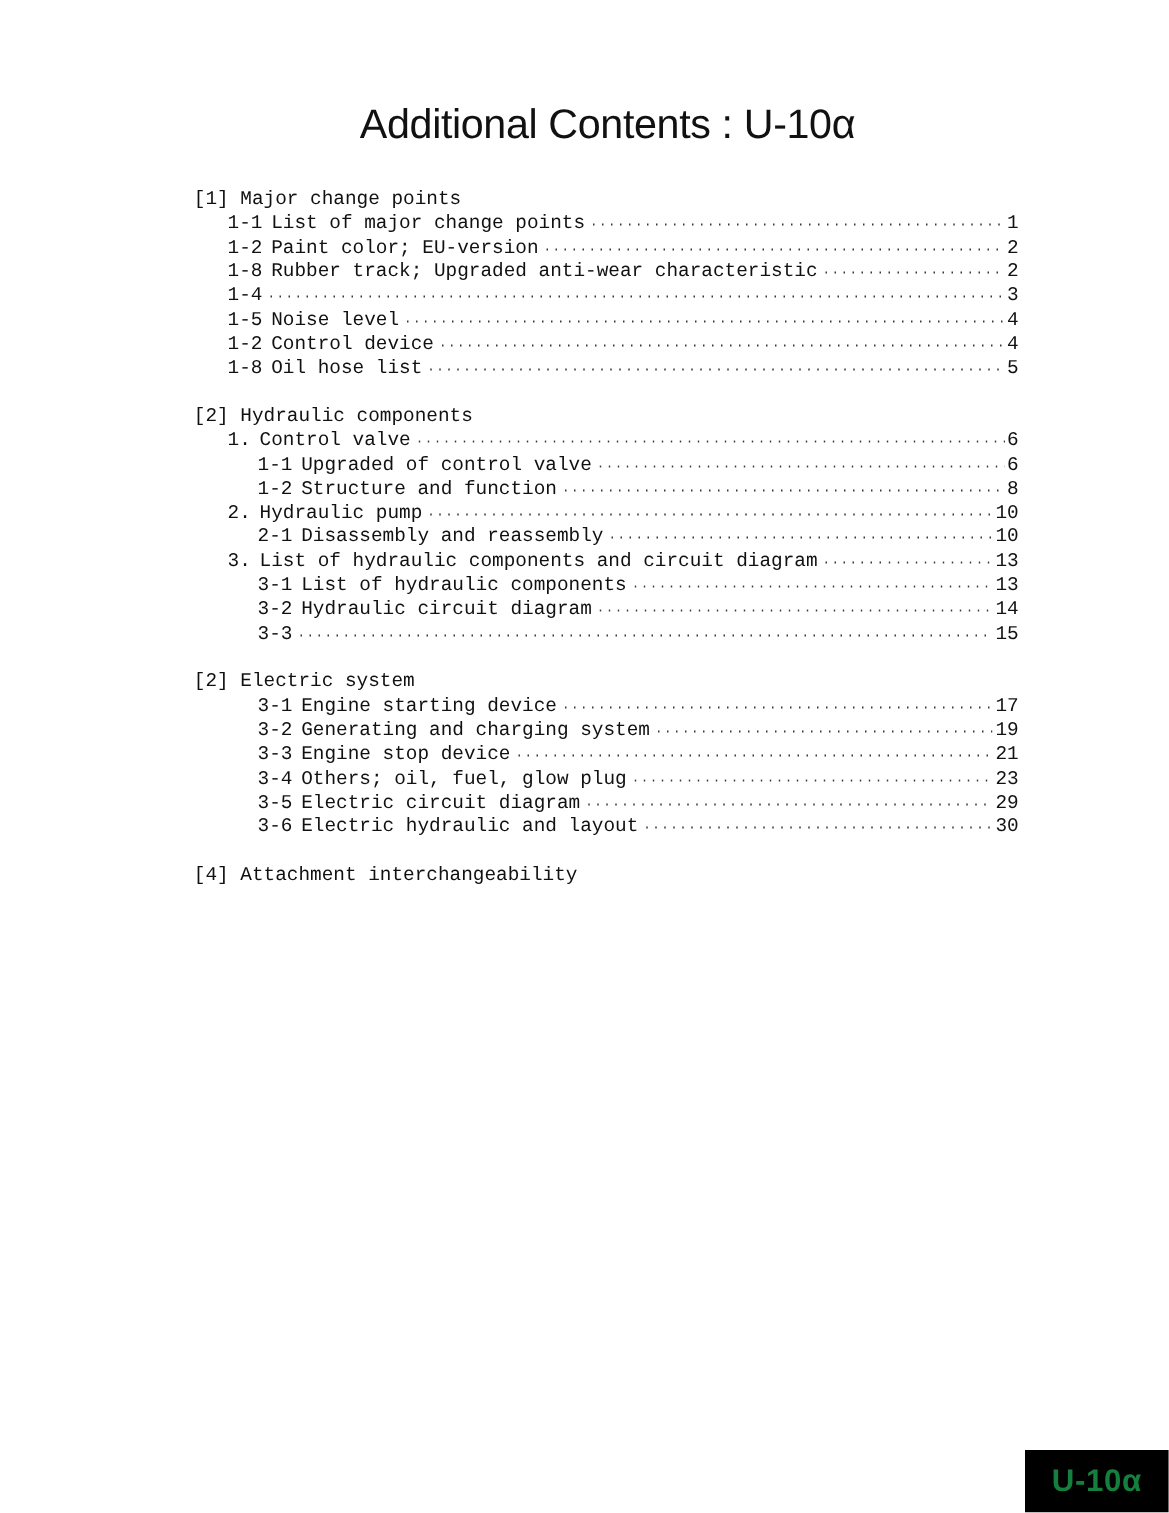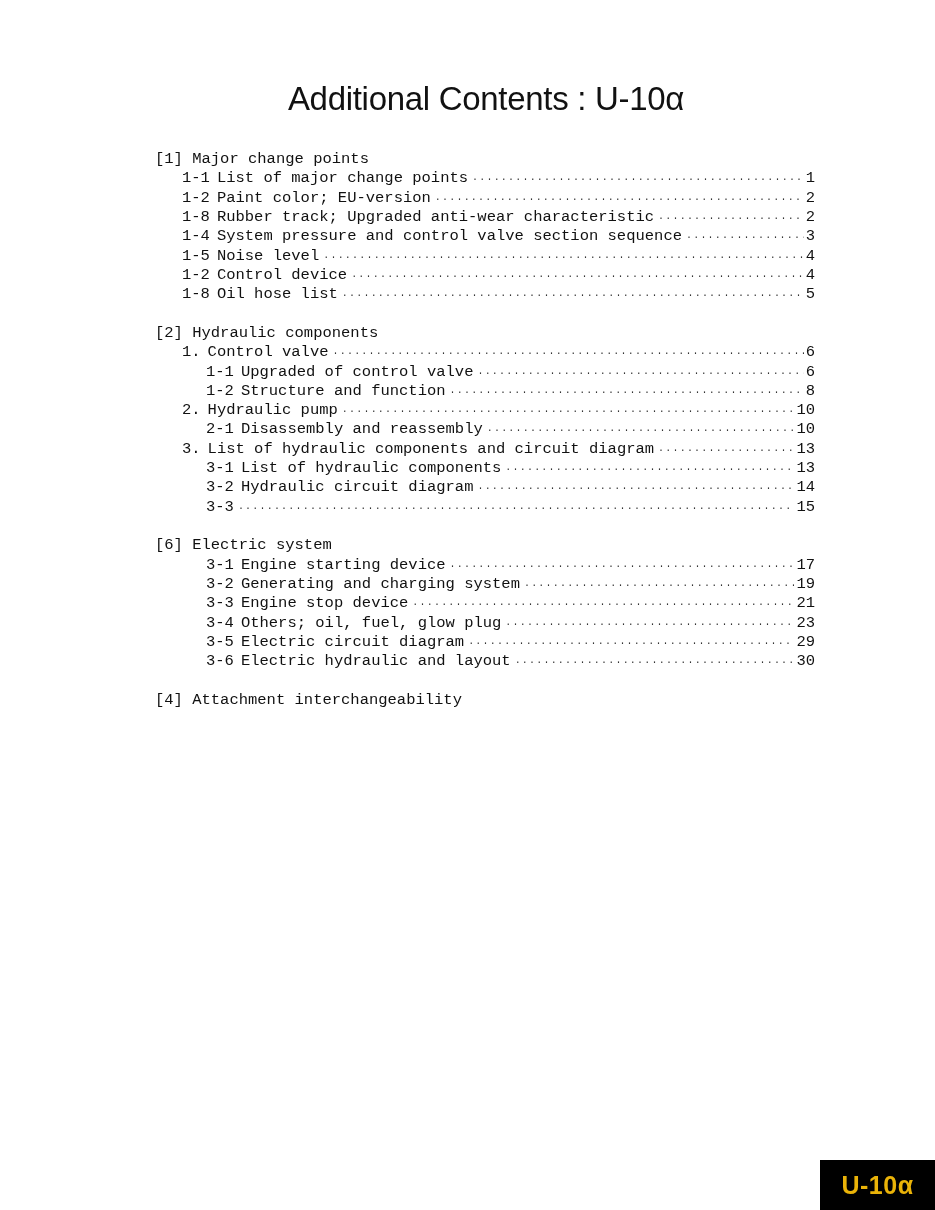--- a/index.html
+++ b/index.html
@@ -25,21 +25,21 @@
       font-size: 10px; letter-spacing: 1.2px;
     }
     .row .leader::before {
       content: "································································································································································································";
     }
     .row .page { text-align: right; }
     .lvl1 { padding-left: 27px; }
     .lvl2 { padding-left: 51px; }
     .tab {
       position: absolute; left: 820px; top: 1160px; width: 115px; height: 50px;
-      background: #000000; color: #eab308; font-size: 25px; font-weight: bold;
+      background: #000000; color: #15803d; font-size: 25px; font-weight: bold;
       display: flex; align-items: center; justify-content: center; letter-spacing: 0.5px;
     }
   </style>
 </head>
 <body>
 
 <div class="title">Additional Contents : U-10α</div>
 
 <div class="toc">
 
@@ -58,21 +58,20 @@
         <span class="page">2</span>
       </div>
     <div class="row lvl1">
         <span class="num">1-8</span>
         <span class="label">Rubber track; Upgraded anti-wear characteristic</span>
         <span class="leader"></span>
         <span class="page">2</span>
       </div>
     <div class="row lvl1">
         <span class="num">1-4</span>
-        <span class="label">System pressure and control valve section sequence</span>
         <span class="leader"></span>
         <span class="page">3</span>
       </div>
     <div class="row lvl1">
         <span class="num">1-5</span>
         <span class="label">Noise level</span>
         <span class="leader"></span>
         <span class="page">4</span>
       </div>
     <div class="row lvl1">
@@ -140,21 +139,21 @@
         <span class="page">14</span>
       </div>
     <div class="row lvl2">
         <span class="num">3-3</span>
         <span class="leader"></span>
         <span class="page">15</span>
       </div>
   </div>
 
   <div class="section">
-    <div class="section-head">[6]  Electric system</div>
+    <div class="section-head">[2]  Electric system</div>
     <div class="row lvl2">
         <span class="num">3-1</span>
         <span class="label">Engine starting device</span>
         <span class="leader"></span>
         <span class="page">17</span>
       </div>
     <div class="row lvl2">
         <span class="num">3-2</span>
         <span class="label">Generating and charging system</span>
         <span class="leader"></span>

